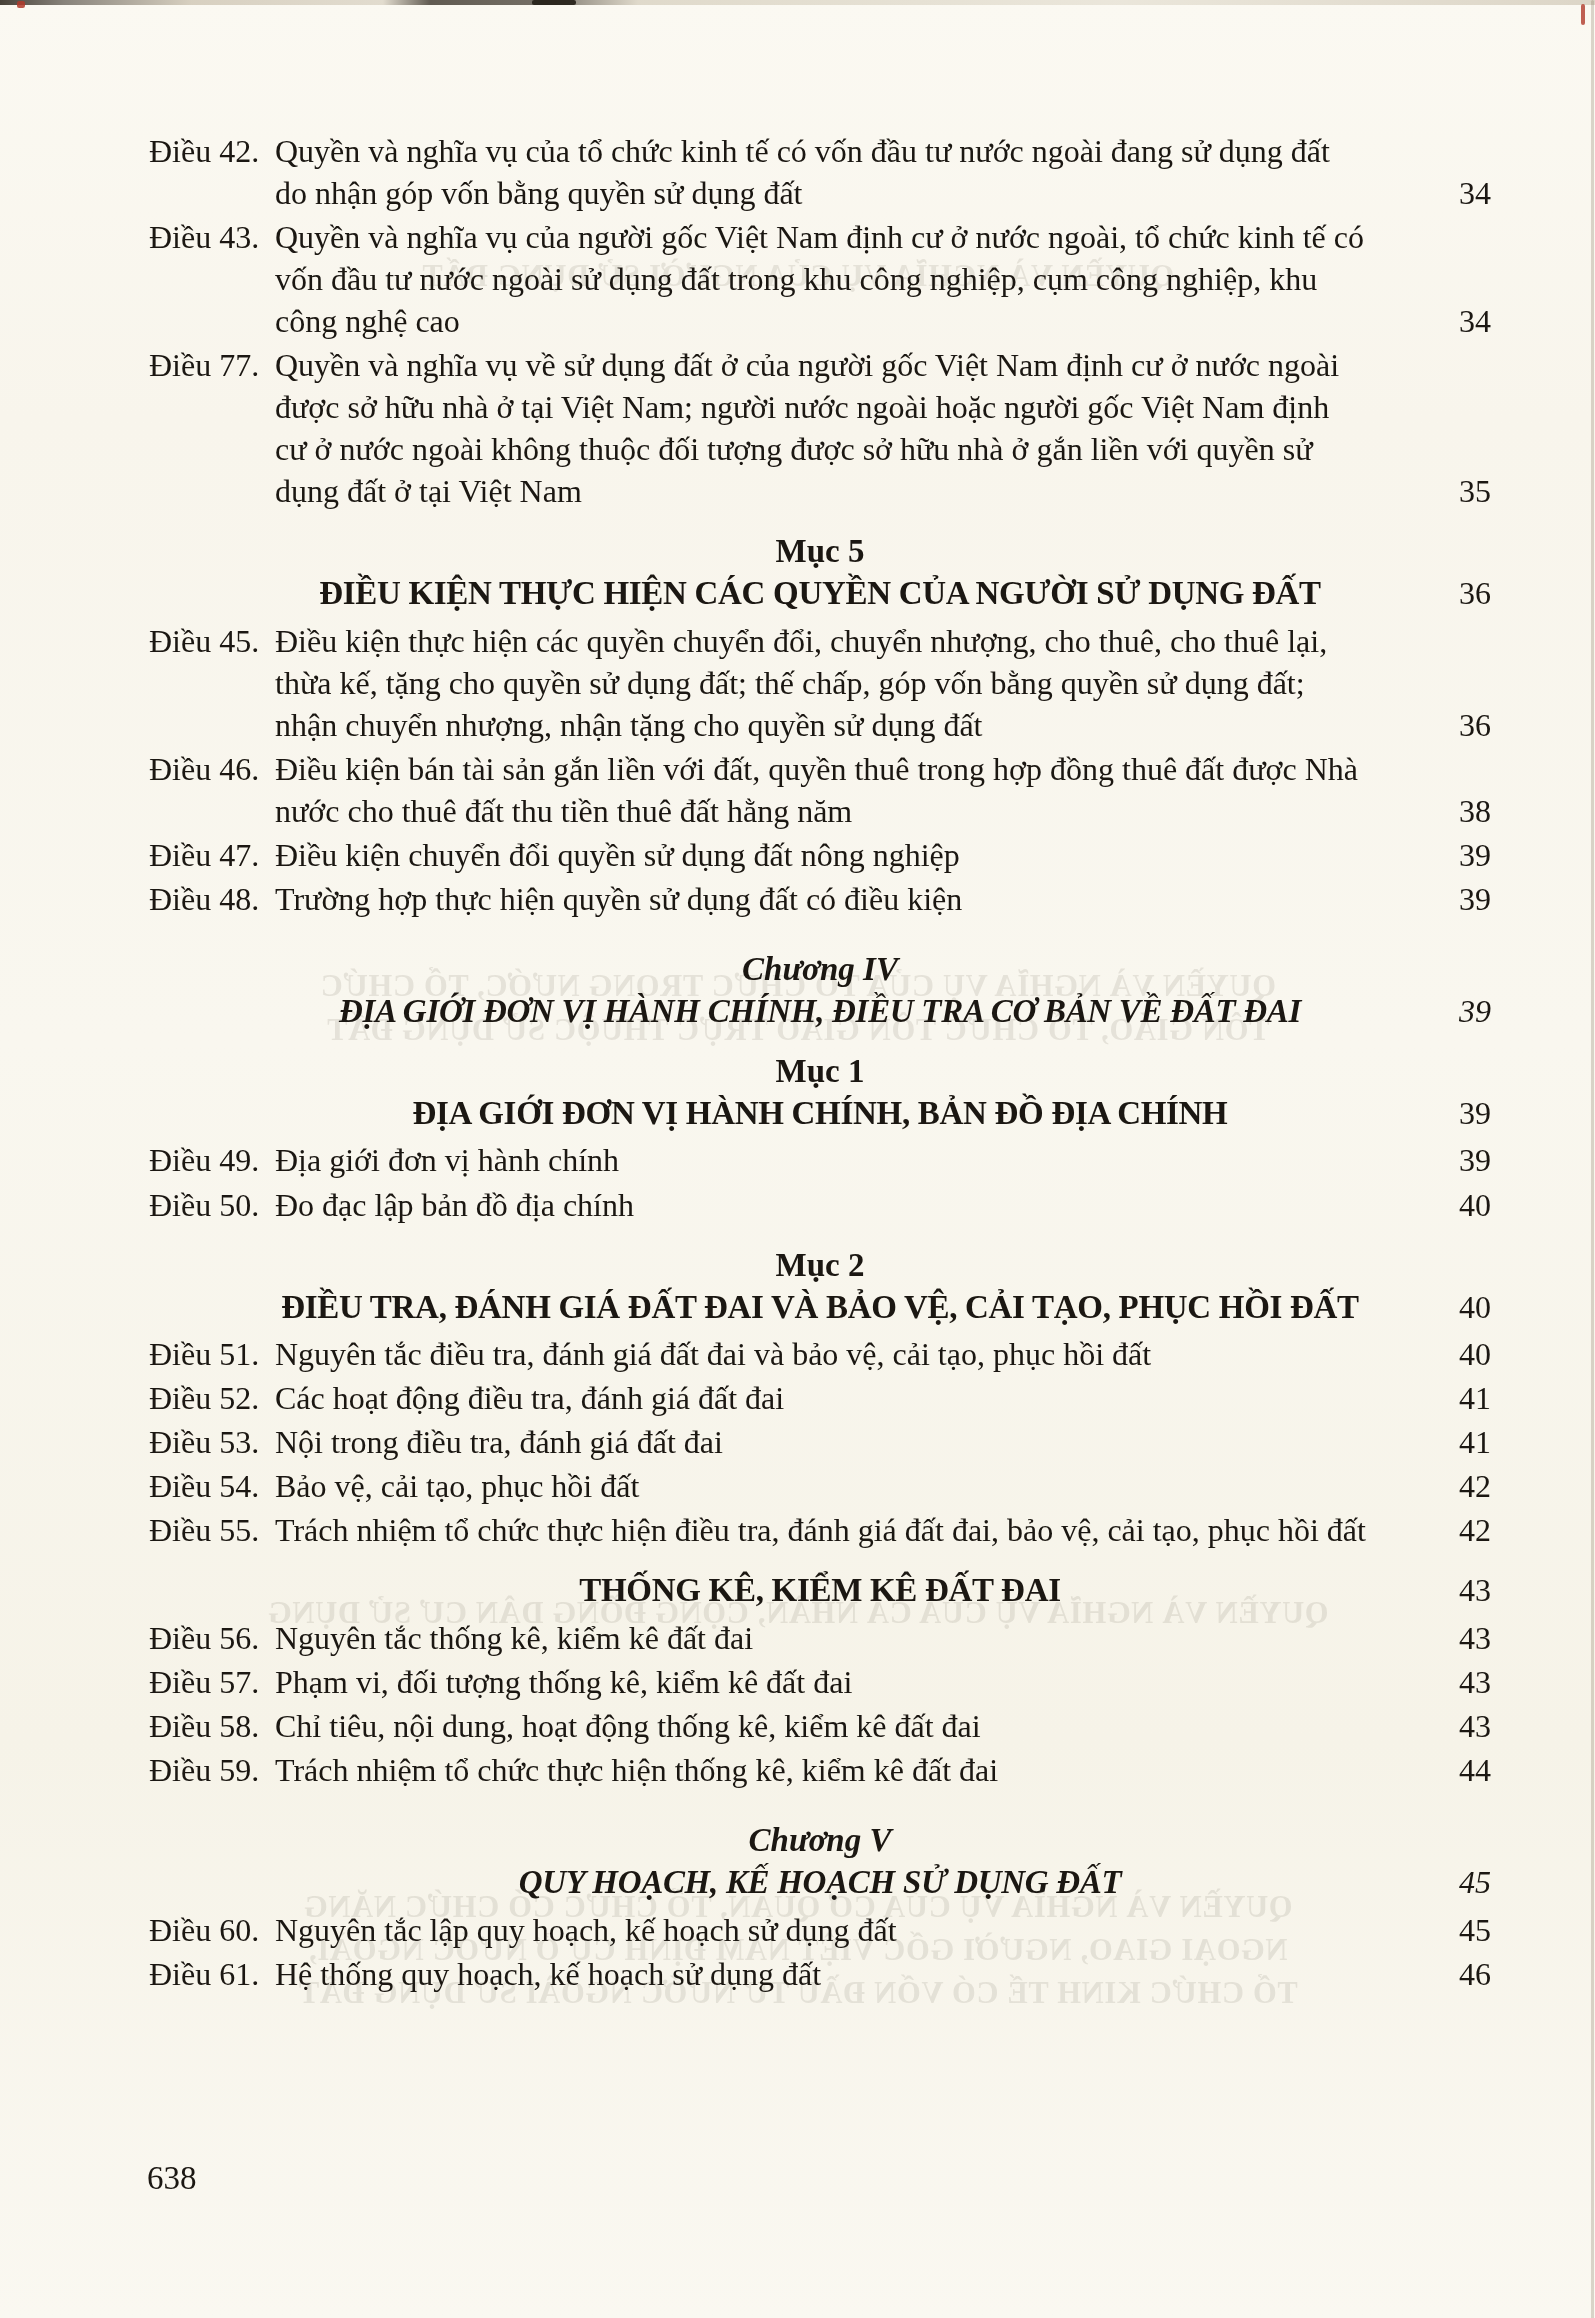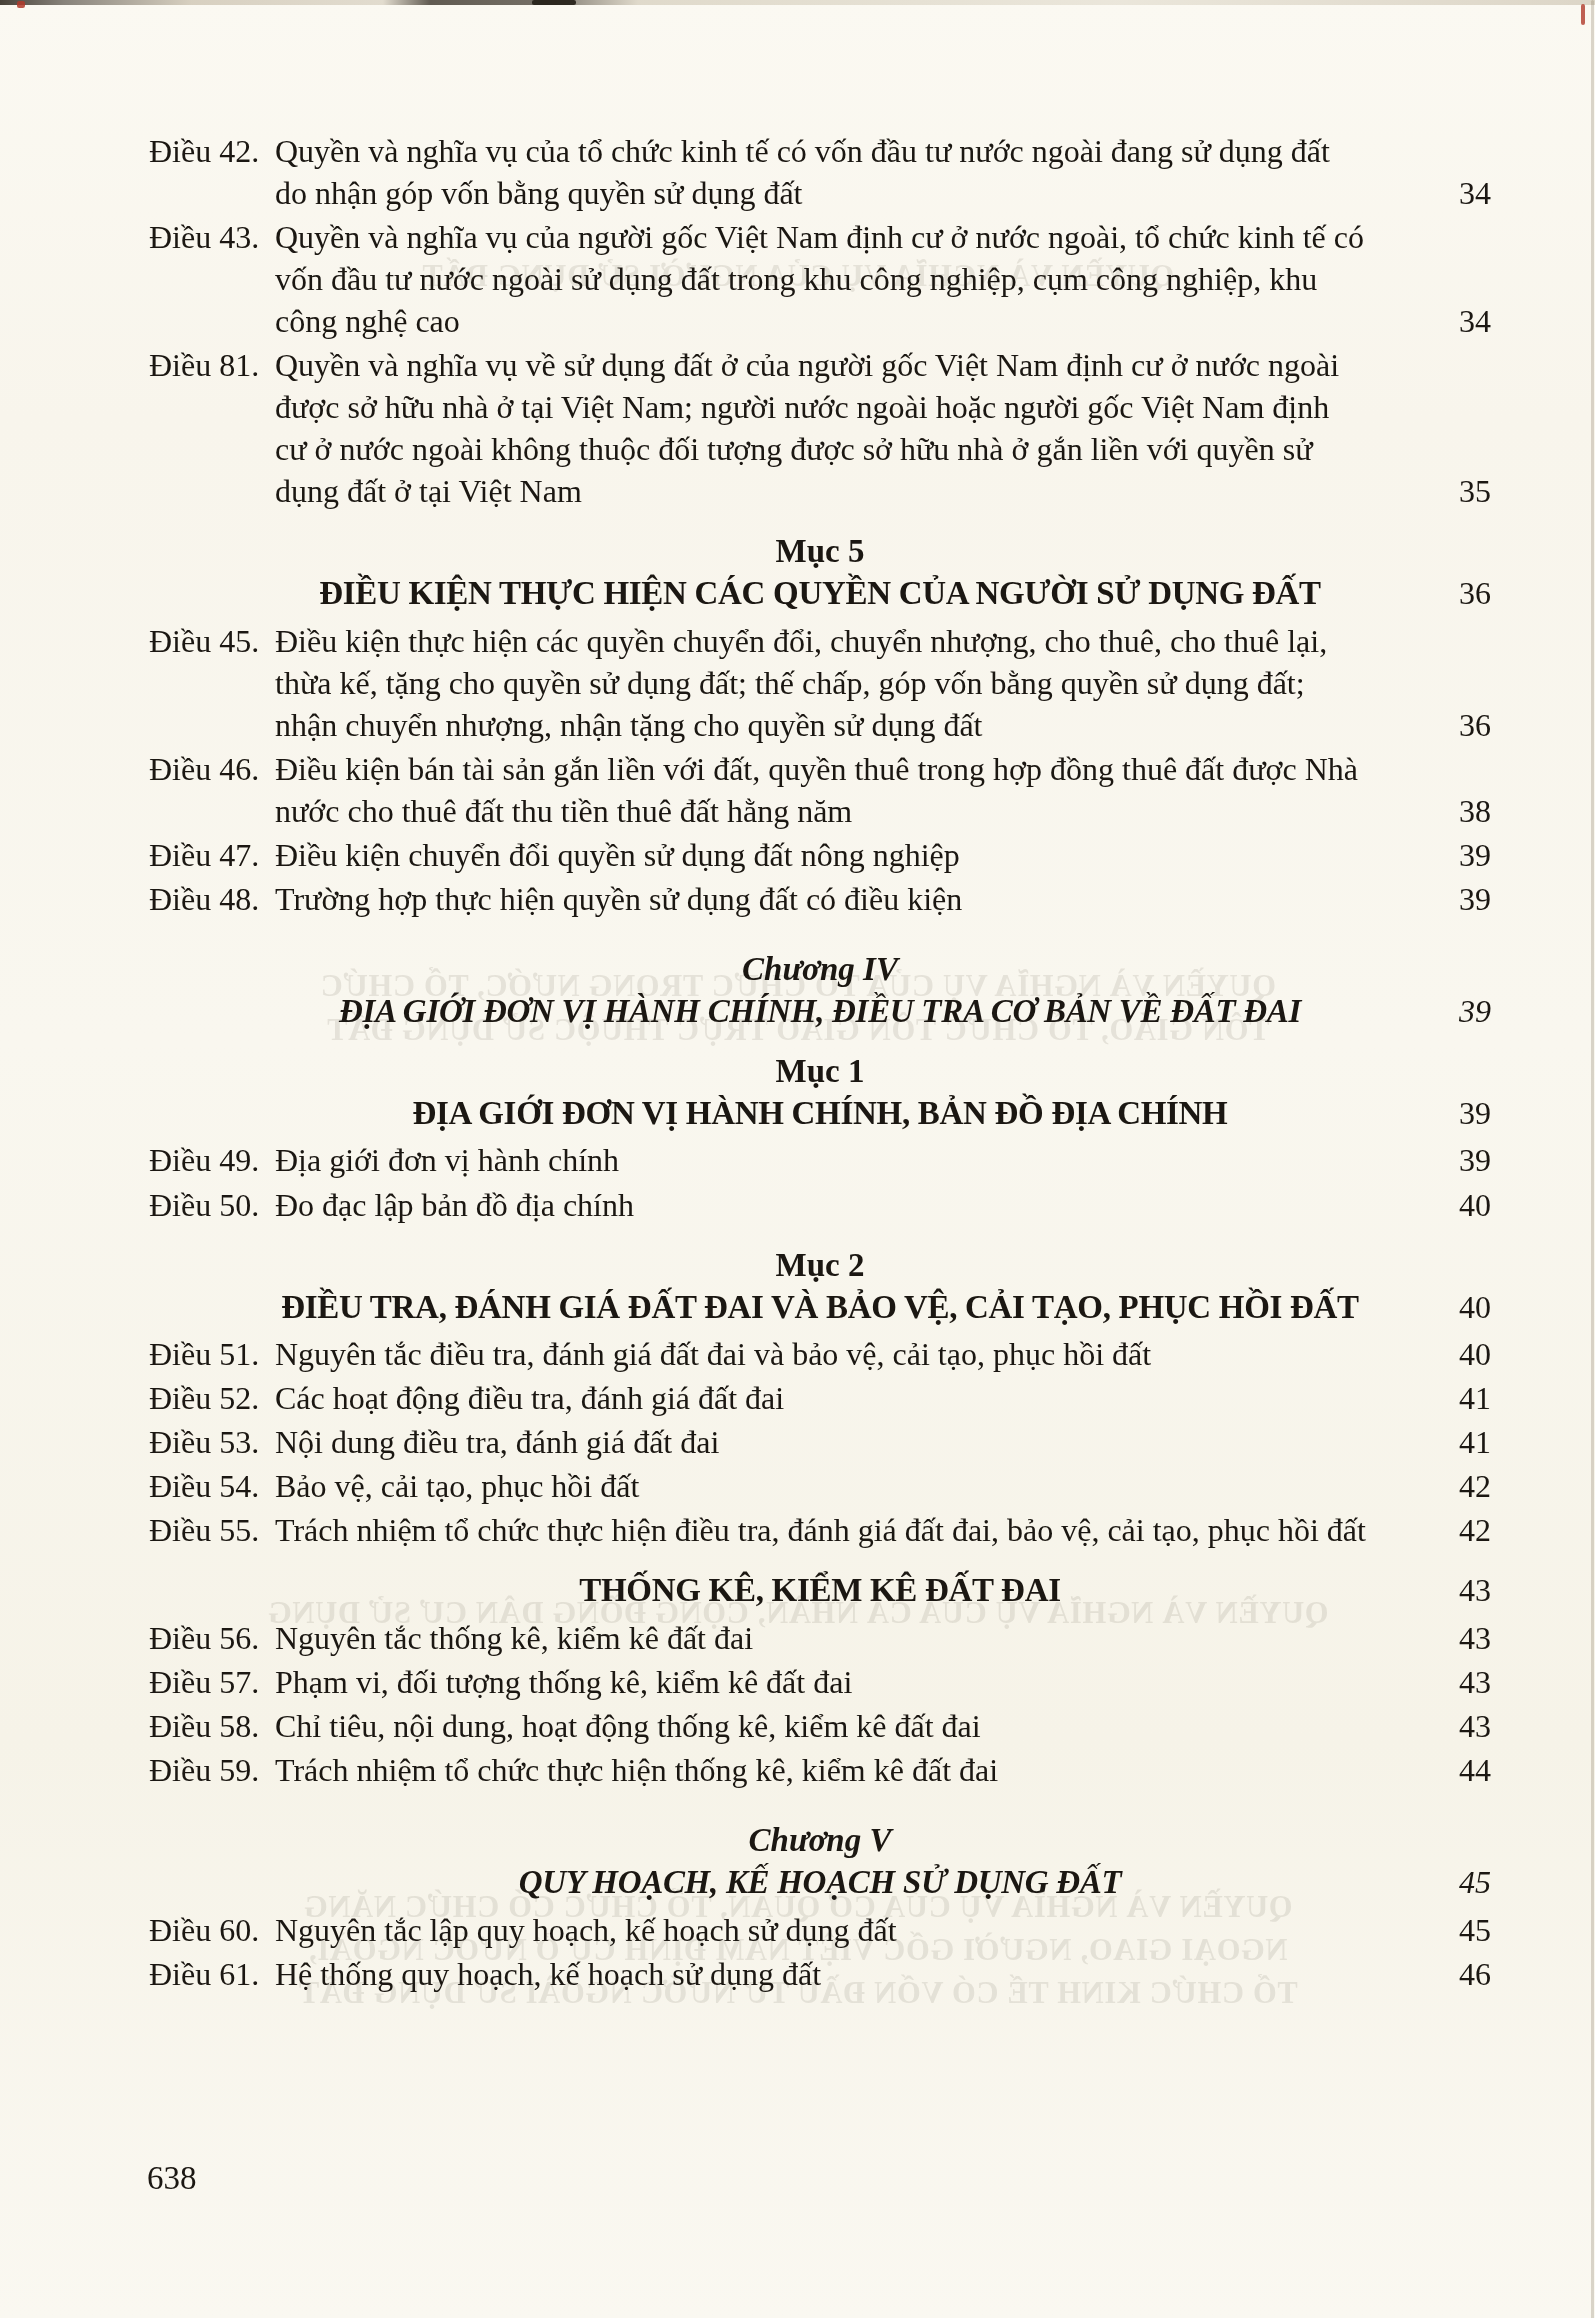--- a/index.html
+++ b/index.html
@@ -102,21 +102,21 @@
         <span class="toc-label">Điều 42.</span>
         <span class="toc-text">Quyền và nghĩa vụ của tổ chức kinh tế có vốn đầu tư nước ngoài đang sử dụng đất do nhận góp vốn bằng quyền sử dụng đất</span>
         <span class="toc-page">34</span>
       </div>
       <div class="toc-row">
         <span class="toc-label">Điều 43.</span>
         <span class="toc-text">Quyền và nghĩa vụ của người gốc Việt Nam định cư ở nước ngoài, tổ chức kinh tế có vốn đầu tư nước ngoài sử dụng đất trong khu công nghiệp, cụm công nghiệp, khu công nghệ cao</span>
         <span class="toc-page">34</span>
       </div>
       <div class="toc-row">
-        <span class="toc-label">Điều 81.</span>
+        <span class="toc-label">Điều 77.</span>
         <span class="toc-text">Quyền và nghĩa vụ về sử dụng đất ở của người gốc Việt Nam định cư ở nước ngoài được sở hữu nhà ở tại Việt Nam; người nước ngoài hoặc người gốc Việt Nam định cư ở nước ngoài không thuộc đối tượng được sở hữu nhà ở gắn liền với quyền sử dụng đất ở tại Việt Nam</span>
         <span class="toc-page">35</span>
       </div>
       <div class="toc-heading section">
         <div class="kicker">Mục 5</div>
         <div class="heading-title-row"><span class="heading-title">ĐIỀU KIỆN THỰC HIỆN CÁC QUYỀN CỦA NGƯỜI SỬ DỤNG ĐẤT</span><span class="heading-page">36</span></div>
       </div>
       <div class="toc-row">
         <span class="toc-label">Điều 45.</span>
         <span class="toc-text">Điều kiện thực hiện các quyền chuyển đổi, chuyển nhượng, cho thuê, cho thuê lại, thừa kế, tặng cho quyền sử dụng đất; thế chấp, góp vốn bằng quyền sử dụng đất; nhận chuyển nhượng, nhận tặng cho quyền sử dụng đất</span>
@@ -164,21 +164,21 @@
         <span class="toc-text">Nguyên tắc điều tra, đánh giá đất đai và bảo vệ, cải tạo, phục hồi đất</span>
         <span class="toc-page">40</span>
       </div>
       <div class="toc-row">
         <span class="toc-label">Điều 52.</span>
         <span class="toc-text">Các hoạt động điều tra, đánh giá đất đai</span>
         <span class="toc-page">41</span>
       </div>
       <div class="toc-row">
         <span class="toc-label">Điều 53.</span>
-        <span class="toc-text">Nội dung điều tra, đánh giá đất đai</span>
+        <span class="toc-text">Nội trong điều tra, đánh giá đất đai</span>
         <span class="toc-page">41</span>
       </div>
       <div class="toc-row">
         <span class="toc-label">Điều 54.</span>
         <span class="toc-text">Bảo vệ, cải tạo, phục hồi đất</span>
         <span class="toc-page">42</span>
       </div>
       <div class="toc-row">
         <span class="toc-label">Điều 55.</span>
         <span class="toc-text">Trách nhiệm tổ chức thực hiện điều tra, đánh giá đất đai, bảo vệ, cải tạo, phục hồi đất</span>

